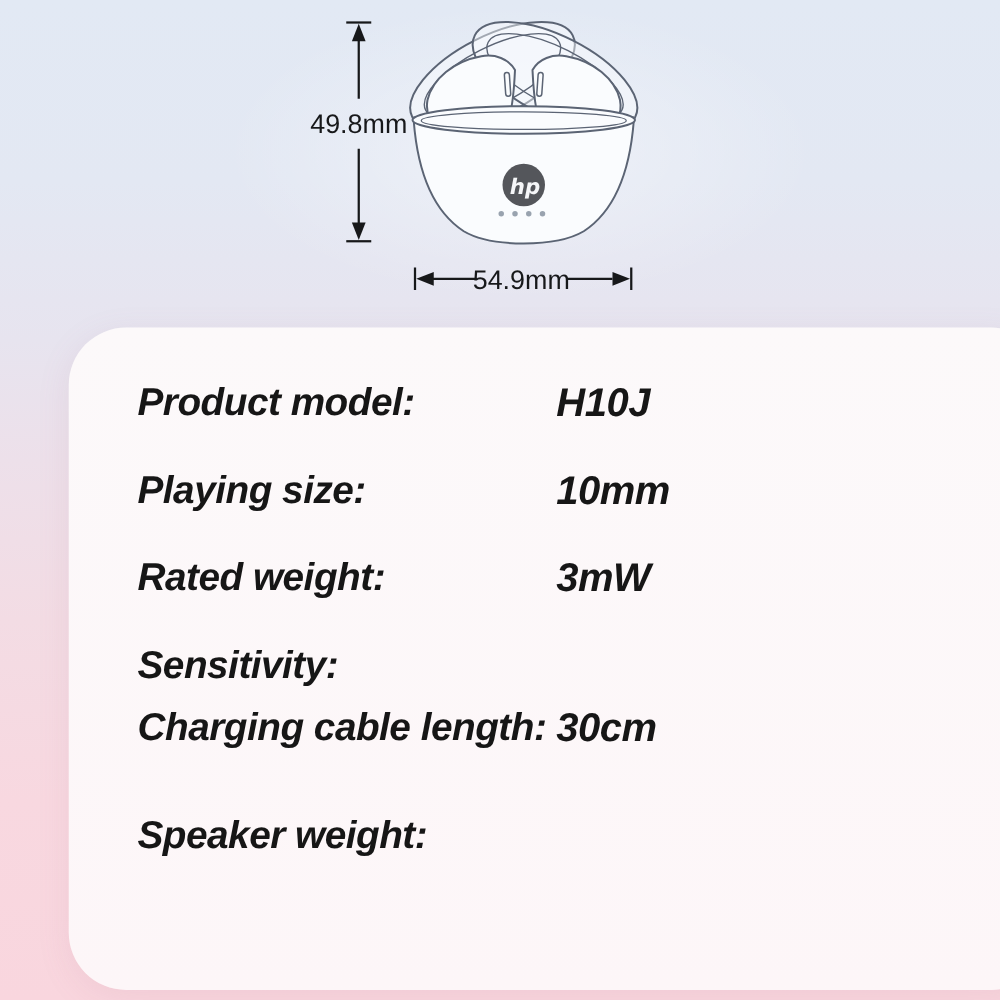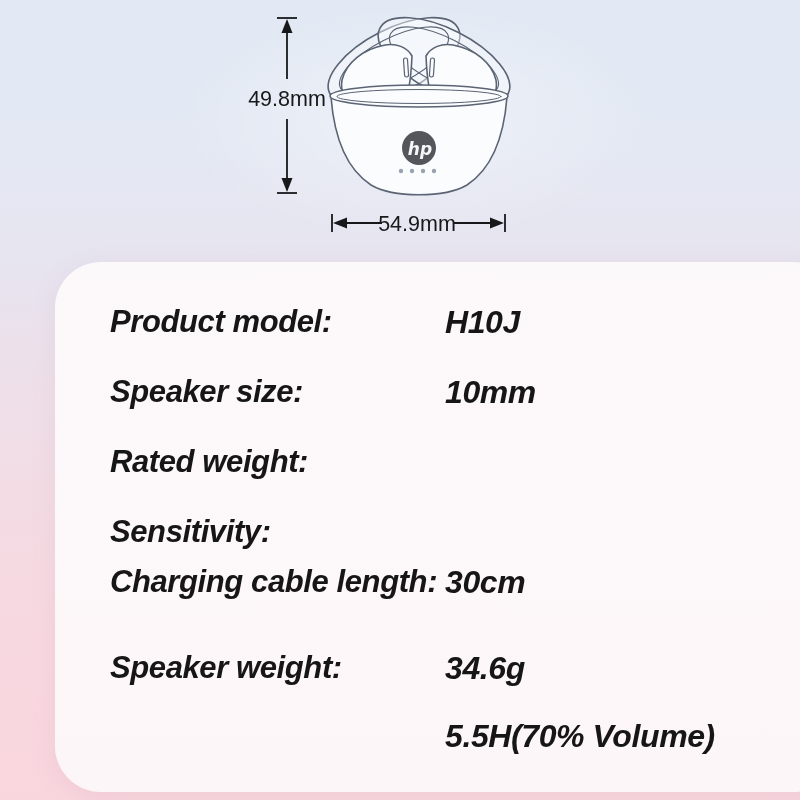--- a/index.html
+++ b/index.html
@@ -106,39 +106,38 @@
 </svg>
 
 <div class="spec-card">
 
   <div class="spec-row r0">
     <div class="spec-label">Product model:</div>
     <div class="spec-value">H10J</div>
   </div>
 
   <div class="spec-row r1">
-    <div class="spec-label">Speaker size:</div>
+    <div class="spec-label">Playing size:</div>
     <div class="spec-value">10mm</div>
   </div>
 
   <div class="spec-row r2">
     <div class="spec-label">Rated weight:</div>
+    <div class="spec-value">3mW</div>
   </div>
 
   <div class="spec-row r3">
     <div class="spec-label">Sensitivity:</div>
   </div>
 
   <div class="spec-row r4">
     <div class="spec-label">Charging cable length:</div>
     <div class="spec-value">30cm</div>
   </div>
 
   <div class="spec-row r5">
     <div class="spec-label">Speaker weight:</div>
-    <div class="spec-value">34.6g</div>
   </div>
 
   <div class="spec-row r6">
-    <div class="spec-value">5.5H(70% Volume)</div>
   </div>
 
 </div>
 
 </body></html>

